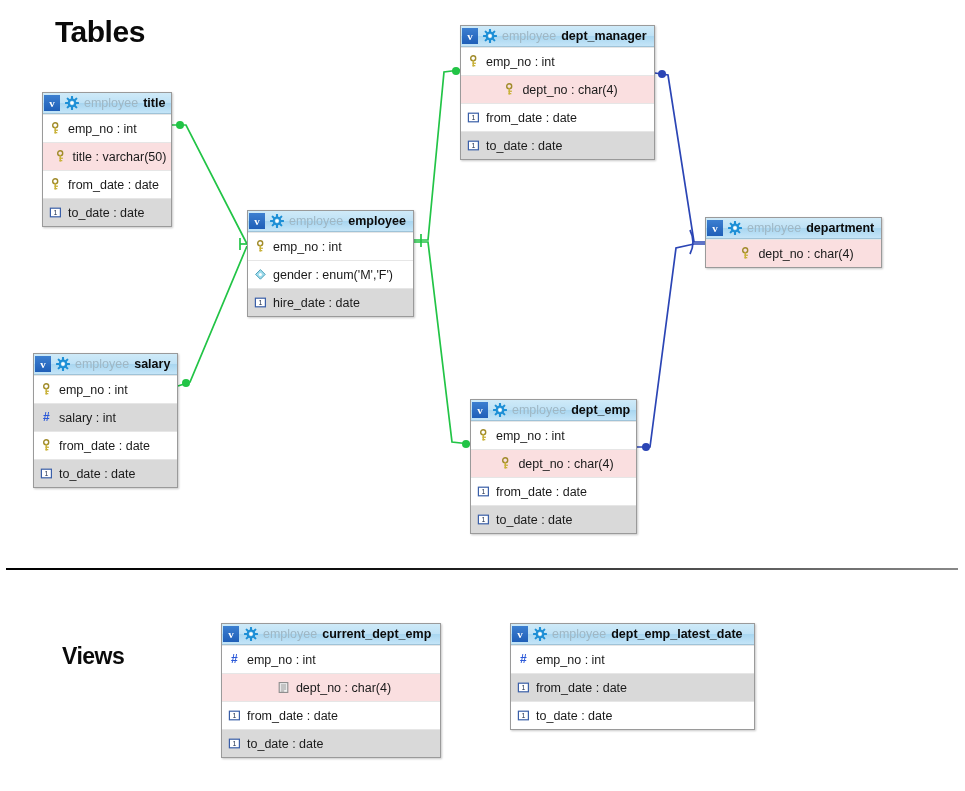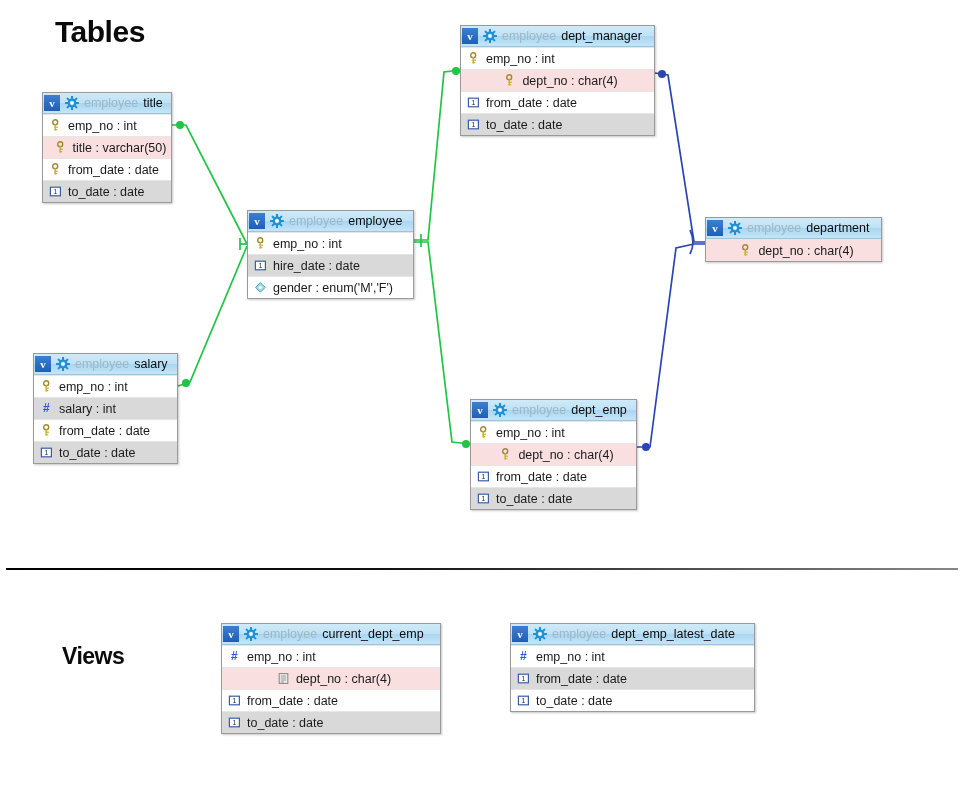--- a/index.html
+++ b/index.html
@@ -76,28 +76,28 @@
     flex: 0 0 auto;
   }
   .gear { width: 14px; height: 14px; margin: 0 5px 0 5px; flex: 0 0 auto; }
   .schema-name {
     color: #9fb7c4;
     font-size: 12.5px;
     margin-right: 5px;
   }
   .tbl-name {
     color: #0b0b0b;
-    font-weight: normal;
+    font-weight: bold;
     font-size: 12.5px;
   }
 
   .row {
     display: flex;
     align-items: center;
-    height: 22px;
+    height: 28px;
     padding-left: 6px;
     border-top: 1px solid #e6e6e6;
     white-space: nowrap;
     color: #1a1a1a;
   }
   .row:first-child { border-top: none; }
   .row.white { background: #ffffff; }
   .row.gray  { background: #d9d9d9; }
   .row.pink  { background: #fadfe0; justify-content: center; }
   .row-ico { width: 13px; height: 13px; margin-right: 6px; flex: 0 0 auto; }
@@ -233,33 +233,33 @@
         </div>
         <div class="row white">
           <svg viewBox="0 0 13 13" class="row-ico">
             <circle cx="6.2" cy="3.2" r="2.5" fill="none" stroke="#a08b2a" stroke-width="1.4"></circle>
             <rect x="5.5" y="5.2" width="1.5" height="6.3" fill="#c9b23a"></rect>
             <rect x="5.5" y="7.6" width="3.4" height="1.3" fill="#c9b23a"></rect>
             <rect x="5.5" y="10.0" width="2.8" height="1.3" fill="#c9b23a"></rect>
           </svg>
           <span class="row-txt">emp_no : int</span>
         </div>
-        <div class="row gray">
-          <svg viewBox="0 0 13 13" class="row-ico">
-            <rect x="1.4" y="2.2" width="10" height="8.6" fill="#ffffff" stroke="#3a5fa8" stroke-width="1.2"></rect>
-            <text x="6.4" y="9" font-size="7" font-family="Liberation Sans, sans-serif" fill="#20304f" text-anchor="middle">1</text>
-          </svg>
-          <span class="row-txt">hire_date : date</span>
-        </div>
         <div class="row white">
           <svg viewBox="0 0 13 13" class="row-ico">
             <polygon points="6.4,1.6 11.2,6.4 6.4,11.2 1.6,6.4" fill="#9fdcec" stroke="#4da2bb" stroke-width="1"></polygon>
             <circle cx="6.4" cy="6.4" r="1.5" fill="#ffffff"></circle>
           </svg>
           <span class="row-txt">gender : enum('M','F')</span>
+        </div>
+        <div class="row gray">
+          <svg viewBox="0 0 13 13" class="row-ico">
+            <rect x="1.4" y="2.2" width="10" height="8.6" fill="#ffffff" stroke="#3a5fa8" stroke-width="1.2"></rect>
+            <text x="6.4" y="9" font-size="7" font-family="Liberation Sans, sans-serif" fill="#20304f" text-anchor="middle">1</text>
+          </svg>
+          <span class="row-txt">hire_date : date</span>
         </div>
       </div>
       <div class="tbl" style="left: 33px; top: 353px; width: 145px;">
         <div class="tbl-head">
           <span class="vbadge">v</span>
           <svg viewBox="0 0 14 14" class="gear">
             <line x1="10.20" y1="7.00" x2="13.20" y2="7.00" stroke="#1d8fd6" stroke-width="2.1" stroke-linecap="round"></line>
             <line x1="9.26" y1="9.26" x2="11.38" y2="11.38" stroke="#1d8fd6" stroke-width="2.1" stroke-linecap="round"></line>
             <line x1="7.00" y1="10.20" x2="7.00" y2="13.20" stroke="#1d8fd6" stroke-width="2.1" stroke-linecap="round"></line>
             <line x1="4.74" y1="9.26" x2="2.62" y2="11.38" stroke="#1d8fd6" stroke-width="2.1" stroke-linecap="round"></line>

